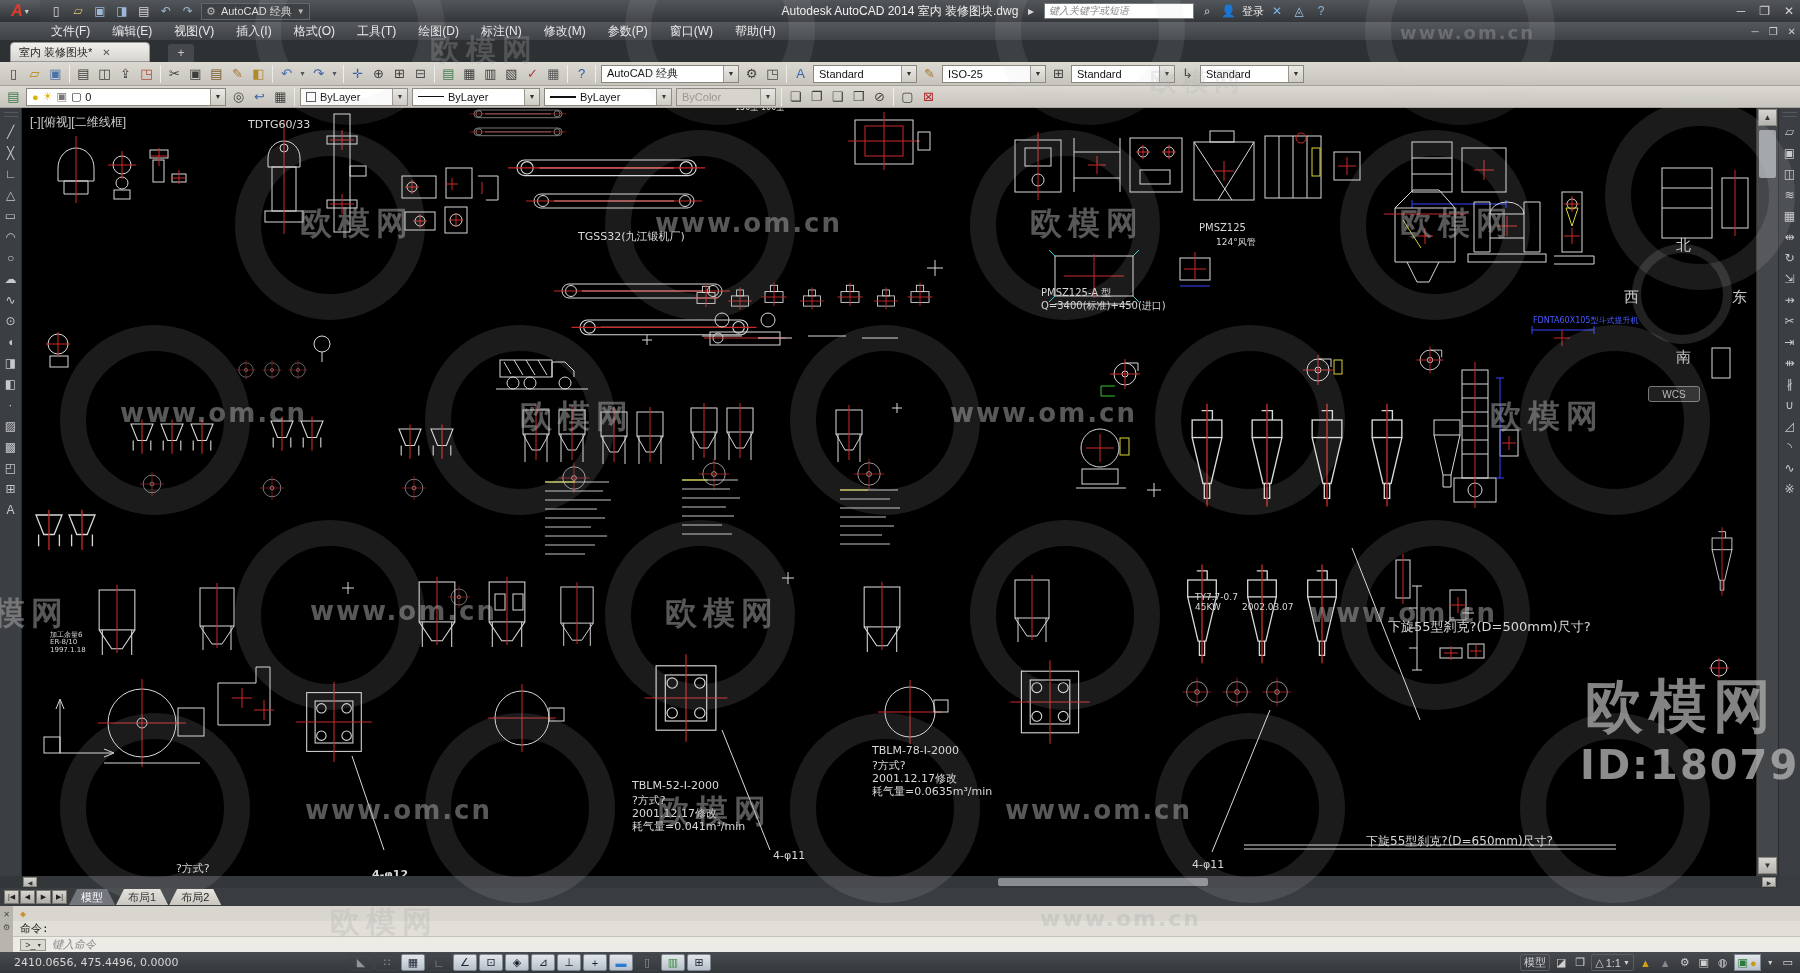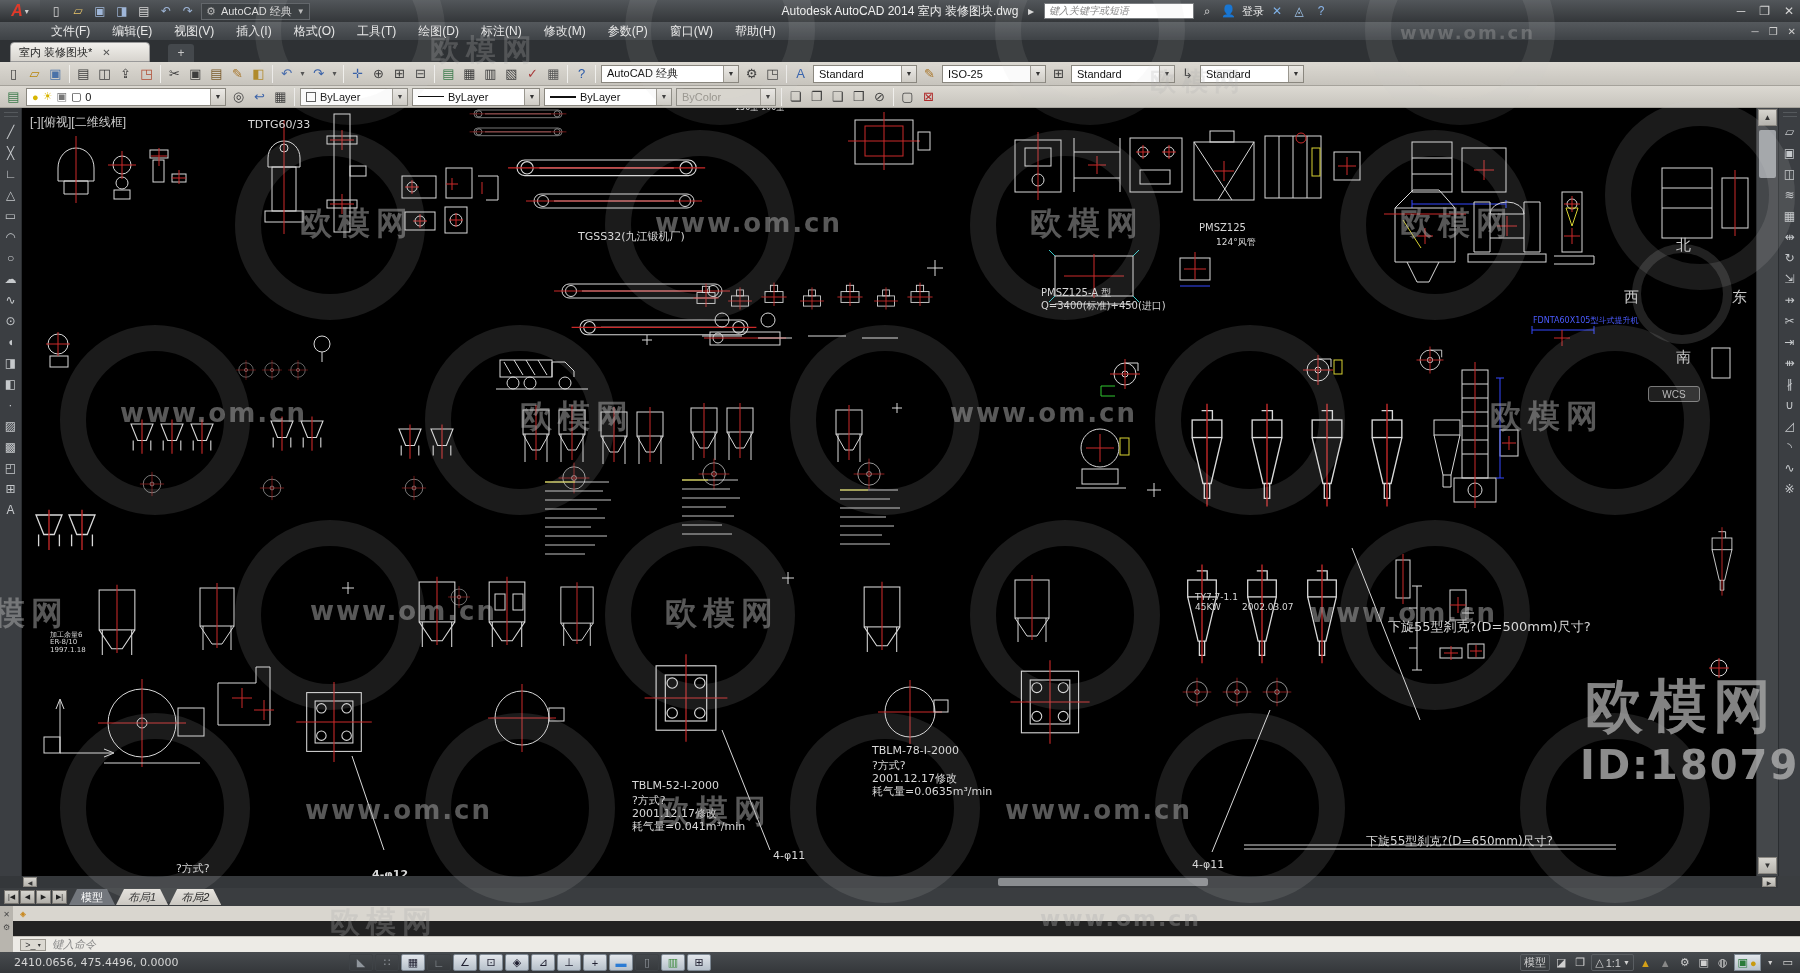--- a/index.html
+++ b/index.html
@@ -107,21 +107,21 @@
   .corner{position:absolute;left:1778px;top:876px;width:22px;height:12px;background:#3a3d40;z-index:5;}
 
   
   .tabsrow{position:absolute;left:0;top:888px;width:1800px;height:18px;background:#3a3d40;
     display:flex;align-items:center;z-index:5;gap:1px;padding-left:4px;}
   .navbtn{width:15px;height:14px;background:linear-gradient(#d7d5cf,#b0aea8);border:1px solid #7a7772;
     color:#222;font-size:7px;display:flex;align-items:center;justify-content:center;margin-right:1px;}
   .ltab{height:16px;padding:0 12px;font-size:11px;display:flex;align-items:center;
     clip-path:polygon(8px 0,calc(100% - 8px) 0,100% 100%,0 100%);}
   .ltab.active{background:#73777d;color:#fff;}
-  .ltab.idle{background:linear-gradient(#e8e5df,#cac7c1);color:#222;font-style:italic;}
+  .ltab.idle{background:linear-gradient(#e8e5df,#cac7c1);color:#222;}
 
   
   .cmdmsg{position:absolute;left:0;top:906px;width:1800px;height:15px;background:#d9d6cf;
     color:#1a1a1a;font-family:"DejaVu Sans Mono",monospace;font-size:11px;display:flex;
     align-items:center;padding-left:20px;gap:6px;z-index:5;}
   .cmdmsg .shield{color:#c8861a;font-size:10px;}
   .cmdprompt{position:absolute;left:0;top:921px;width:1800px;height:15px;background:#e2dfd9;
     color:#1a1a1a;font-family:"DejaVu Sans Mono",monospace;font-size:11px;display:flex;
     align-items:center;padding-left:20px;z-index:5;}
   .cmdinput{position:absolute;left:0;top:936px;width:1800px;height:16px;background:#edebe6;
@@ -745,21 +745,21 @@
     <div id="canvas-labels">
         <div class="clabel" style="left: 226px; top: 10px; font-size: 11px;">TDTG60/33</div>
         <div class="clabel" style="left: 713px; top: -6px; font-size: 8px;">150型</div>
         <div class="clabel" style="left: 739px; top: -6px; font-size: 8px;">100型</div>
         <div class="clabel" style="left: 556px; top: 121px; font-size: 11px;">TGSS32(九江锻机厂)</div>
         <div class="clabel" style="left: 1177px; top: 114px; font-size: 10px;">PMSZ125</div>
         <div class="clabel" style="left: 1194px; top: 128px; font-size: 9px;">124°风管</div>
         <div class="clabel" style="left: 1019px; top: 178px; font-size: 10px;">PMSZ125-A 型</div>
         <div class="clabel" style="left: 1019px; top: 191px; font-size: 10px;">Q=3400(标准)+450(进口)</div>
         <div class="clabel" style="left: 1511px; top: 207px; font-size: 8px; color: rgb(75, 91, 255);">FDNTA60X105型斗式提升机</div>
-        <div class="clabel" style="left: 1173px; top: 484px; font-size: 9px;">TY7.7-1.1</div>
+        <div class="clabel" style="left: 1173px; top: 484px; font-size: 9px;">TY7.7-0.7</div>
         <div class="clabel" style="left: 1173px; top: 494px; font-size: 9px;">45KW</div>
         <div class="clabel" style="left: 1220px; top: 494px; font-size: 9px;">2002.03.07</div>
         <div class="clabel" style="left: 1366px; top: 510px; font-size: 13px;">下旋55型刹克?(D=500mm)尺寸?</div>
         <div class="clabel" style="left: 850px; top: 636px; font-size: 11px;">TBLM-78-I-2000</div>
         <div class="clabel" style="left: 850px; top: 650px; font-size: 11px;">?方式?</div>
         <div class="clabel" style="left: 850px; top: 663px; font-size: 11px;">2001.12.17修改</div>
         <div class="clabel" style="left: 850px; top: 676px; font-size: 11px;">耗气量=0.0635m³/min</div>
         <div class="clabel" style="left: 610px; top: 671px; font-size: 11px;">TBLM-52-I-2000</div>
         <div class="clabel" style="left: 610px; top: 685px; font-size: 11px;">?方式?</div>
         <div class="clabel" style="left: 610px; top: 698px; font-size: 11px;">2001.12.17修改</div>
@@ -807,20 +807,21 @@
     <span id="ltabs" style="display:flex;gap:1px;">
         <div class="ltab active">模型</div>
         <div class="ltab idle">布局1</div>
         <div class="ltab idle">布局2</div>
       </span>
   </div>
 
   <div class="cmdmsg">
     <span class="shield">◈</span>
   </div>
+  <div class="cmdprompt">命令:</div>
   <div class="cmdinput">
     <span class="cmdico">
         <span>&gt;_</span>
         <span style="font-size:6px;">▾</span>
       </span>
     <span class="cmdph">键入命令</span>
   </div>
   <div class="cmdgrip">
     <span>✕</span>
     <span>⚙</span>

